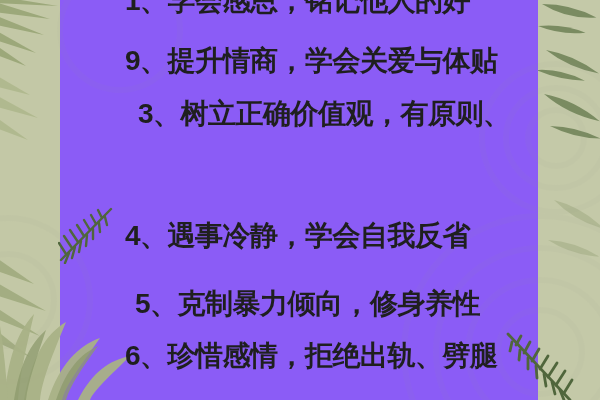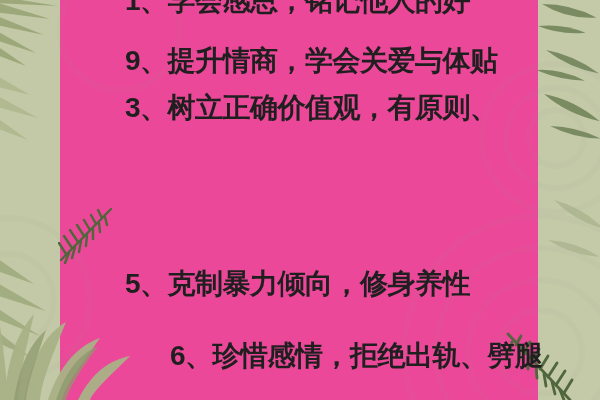--- a/index.html
+++ b/index.html
@@ -2,21 +2,21 @@
 <html><head>
 <meta charset="utf-8">
 <style>
   html, body { margin: 0; padding: 0; }
   body { font-family: "Liberation Sans", "DejaVu Sans", sans-serif; }
 
   .canvas {
     position: relative;
     width: 600px;
     height: 400px;
-    background: #ec4899;
+    background: #8b5cf6;
     overflow: hidden;
   }
 
   
   .band {
     position: absolute;
     top: 0;
     height: 400px;
     background: #c3c8a6;
     overflow: hidden;
@@ -46,25 +46,25 @@
     left: 0;
     white-space: nowrap;
     font-size: 28px;
     font-weight: 700;
     letter-spacing: -0.5px;
     line-height: 32px;
     color: #1f1f1f;
   }
   .line-1 { top: -15px; }
   .line-2 { top: 45px; }
-  .line-3 { top: 92px; }
+  .line-3 { top: 98px; margin-left: 13px; }
   .line-4 { top: 160px; }
   .line-5 { top: 220px; }
-  .line-6 { top: 268px; }
-  .line-7 { top: 340px; margin-left: 45px; }
+  .line-6 { top: 288px; margin-left: 10px; }
+  .line-7 { top: 340px; }
 </style>
 </head>
 <body>
 
 <div class="canvas">
 
   <svg class="overlay swirls" width="600" height="400" viewBox="0 0 600 400">
     <g fill="none" stroke="#9a9a8e" stroke-width="6" opacity="0.05">
       <circle cx="556" cy="138" r="28"></circle>
       <circle cx="556" cy="138" r="50"></circle>
@@ -170,17 +170,18 @@
         <path d="M46,32 L46,43"></path>
         <path d="M54,24 L55,34"></path>
       <path d="M62,16 L64,25"></path>
     </g>
   </svg>
 
   <div class="text-block">
     <div class="line line-1">1、学会感恩，铭记他人的好</div>
     <div class="line line-2">9、提升情商，学会关爱与体贴</div>
     <div class="line line-3">3、树立正确价值观，有原则、</div>
+    <div class="line line-5">4、遇事冷静，学会自我反省</div>
     <div class="line line-6">5、克制暴力倾向，修身养性</div>
     <div class="line line-7">6、珍惜感情，拒绝出轨、劈腿</div>
   </div>
 
 </div>
 
 </body></html>

